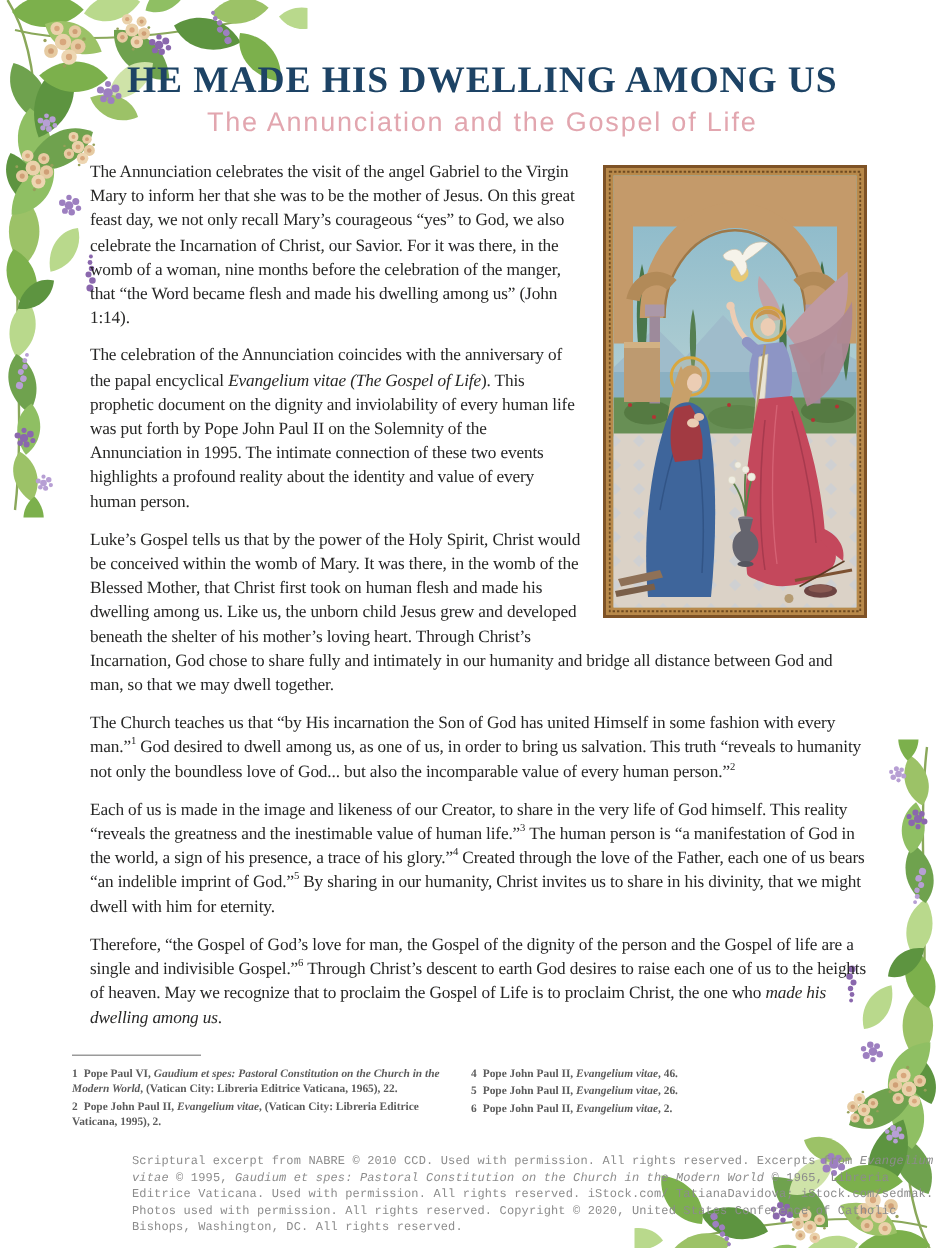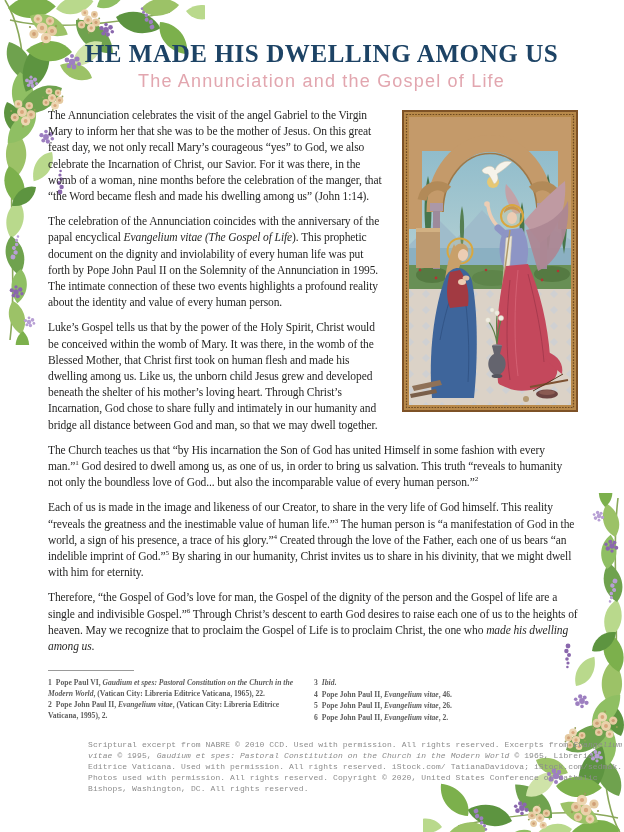--- a/index.html
+++ b/index.html
@@ -18,21 +18,21 @@
   }
   .subtitle{
     margin:3px 0 0 0;
     font-family:"Liberation Sans",sans-serif;font-weight:300;
     font-size:18px;letter-spacing:1.2px;color:#e2a6af;white-space:nowrap;
   }
   .content{
     position:absolute;top:107px;left:48px;width:530px;z-index:2;
     font-size:11.5px;line-height:16.2px;color:#272726;letter-spacing:-0.1px;
   }
-  .content p{margin:0 0 9px 0;}
+  .content p{margin:0 0 9px 12px;}
   .painting-wrap{float:right;width:176px;height:302px;margin:3px 0 10px 15px;}
   .painting-wrap svg{display:block;}
   sup{font-size:0.62em;line-height:0;vertical-align:super;}
   .it{font-style:italic;}
   .footnotes{margin-top:16px;font-weight:bold;}
   .fn-rule{width:86px;border-top:1px solid #9a9a9a;margin-bottom:7px;}
   .fn-cols{display:flex;}
   .fn-left{width:252px;margin-right:14px;flex:none;}
   .fn-right{flex:1;}
   .fn{font-size:7.6px;line-height:10.4px;color:#5c5c5c;letter-spacing:0;margin:0 0 1px 0 !important;}
@@ -271,21 +271,20 @@
     <p><span>Therefore, “the Gospel of God’s love for man, the Gospel of the dignity of the person and the Gospel of life are a single and indivisible Gospel.”</span><sup>6</sup><span> Through Christ’s descent to earth God desires to raise each one of us to the heights of heaven. May we recognize that to proclaim the Gospel of Life is to proclaim Christ, the one who </span><span class="it">made his dwelling among us</span><span>.</span></p>
 
     <div class="footnotes">
       <div class="fn-rule"></div>
       <div class="fn-cols">
         <div class="fn-left">
           <p class="fn"><span class="fn-num">1</span><span><span>Pope Paul VI, </span><span class="it">Gaudium et spes: Pastoral Constitution on the Church in the Modern World</span><span>, (Vatican City: Libreria Editrice Vaticana, 1965), 22.</span></span></p>
           <p class="fn"><span class="fn-num">2</span><span><span>Pope John Paul II, </span><span class="it">Evangelium vitae</span><span>, (Vatican City: Libreria Editrice Vaticana, 1995), 2.</span></span></p>
         </div>
         <div class="fn-right">
-          <p class="fn"><span class="fn-num">3</span><span><span class="it">Ibid</span><span>.</span></span></p>
           <p class="fn"><span class="fn-num">4</span><span><span>Pope John Paul II, </span><span class="it">Evangelium vitae</span><span>, 46.</span></span></p>
           <p class="fn"><span class="fn-num">5</span><span><span>Pope John Paul II, </span><span class="it">Evangelium vitae</span><span>, 26.</span></span></p>
           <p class="fn"><span class="fn-num">6</span><span><span>Pope John Paul II, </span><span class="it">Evangelium vitae</span><span>, 2.</span></span></p>
         </div>
       </div>
     </div>
 
     <div class="copyright"><span>Scriptural excerpt from NABRE © 2010 CCD. Used with permission. All rights reserved. Excerpts from </span><span class="it">Evangelium vitae</span><span> © 1995, </span><span class="it">Gaudium et spes: Pastoral Constitution on the Church in the Modern World</span><span> © 1965, Libreria Editrice Vaticana. Used with permission. All rights reserved. iStock.com/ TatianaDavidova; iStock.com/sedmak. Photos used with permission. All rights reserved. Copyright © 2020, United States Conference of Catholic Bishops, Washington, DC. All rights reserved.</span></div>
   </div>
 

